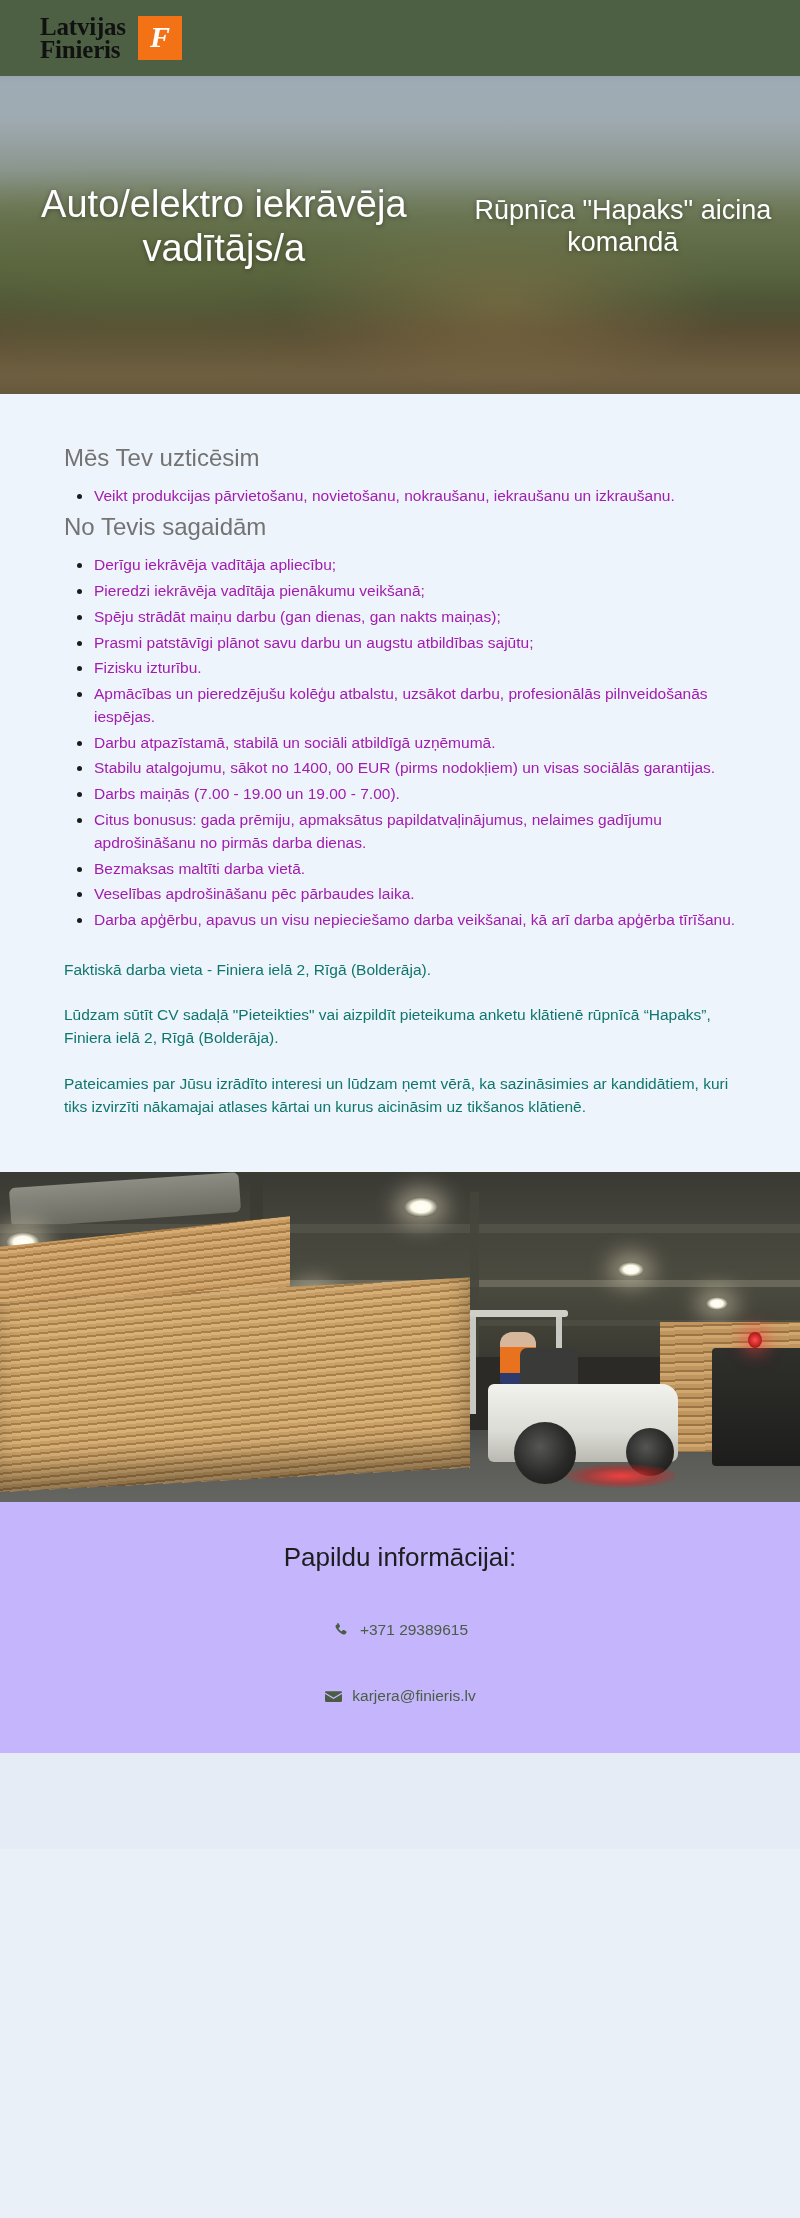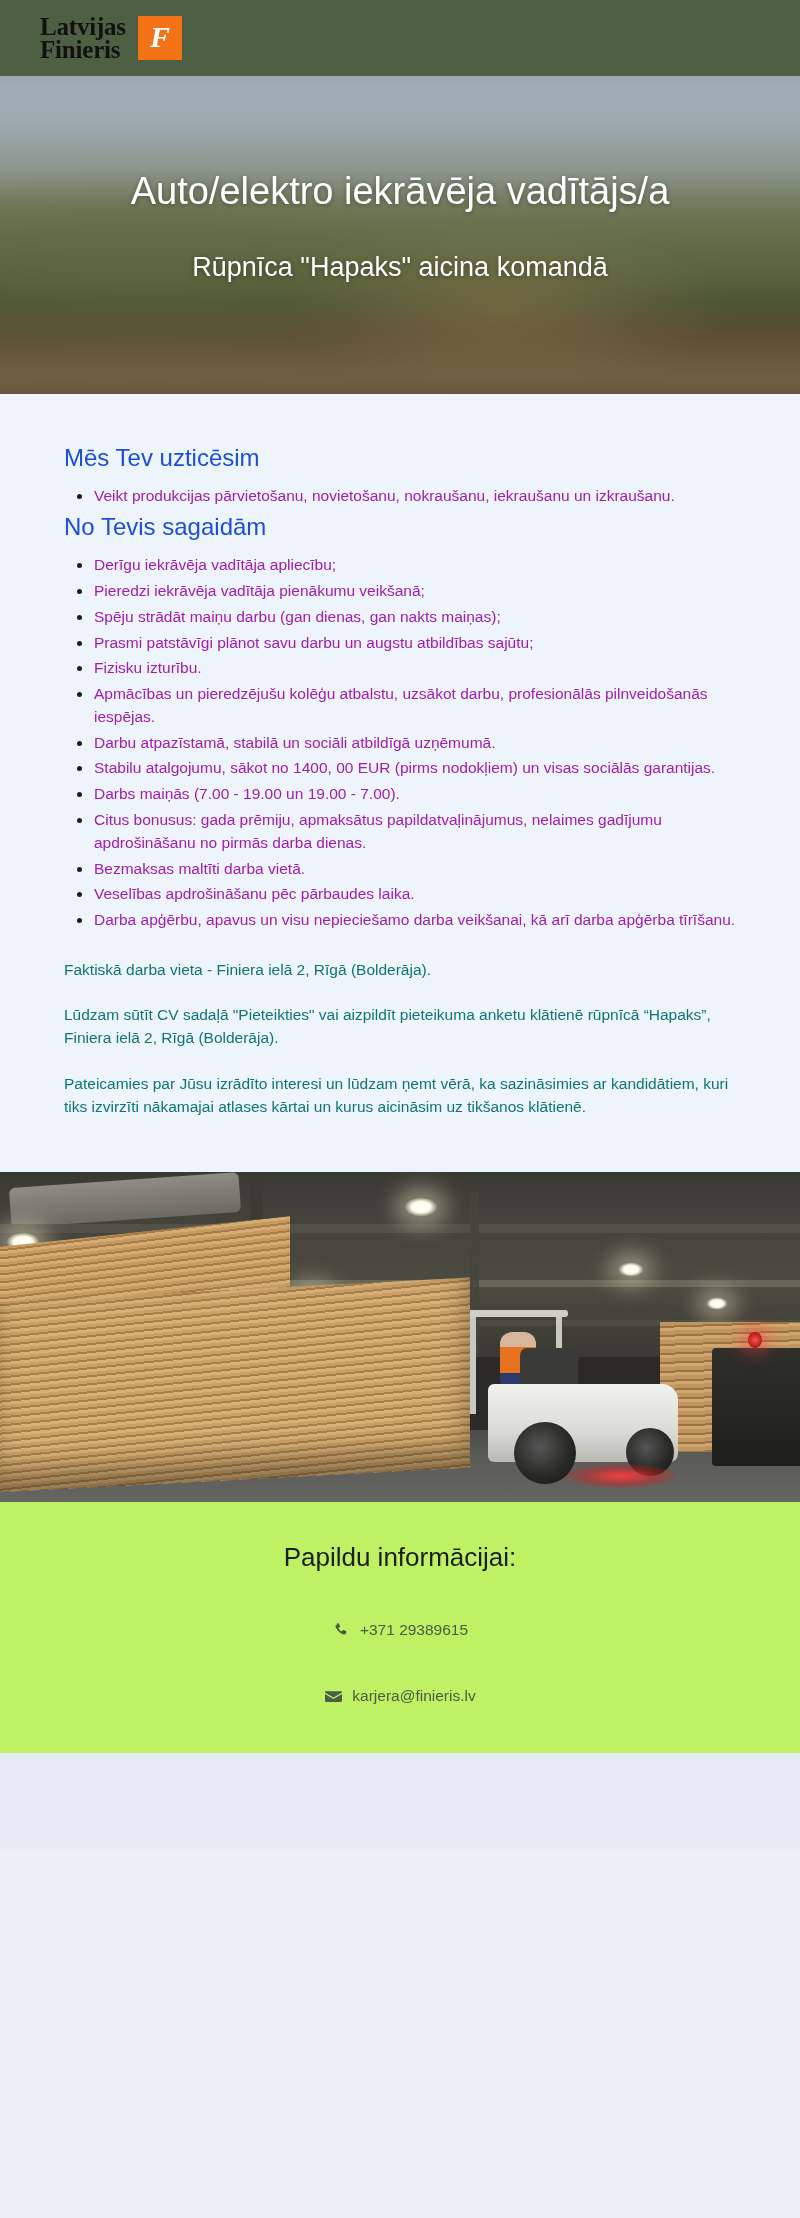--- a/index.html
+++ b/index.html
@@ -88,21 +88,21 @@
   .hero-veil {
     position: absolute;
     inset: 0;
     background: linear-gradient(180deg, rgba(30,40,30,0.18) 0%, rgba(30,40,30,0.30) 45%, rgba(30,30,20,0.22) 100%);
   }
   .hero-text {
     position: relative;
     z-index: 2;
     height: 100%;
     display: flex;
-    flex-direction: column;
+    flex-direction: row;
     justify-content: center;
     align-items: center;
     gap: 38px;
     padding: 0 20px 18px;
     text-align: center;
   }
   .hero-title {
     color: #ffffff;
     font-size: 38px;
     font-weight: 400;
@@ -119,21 +119,21 @@
 
   
   .content {
     background: #eef4fb;
     padding: 48px 64px 54px 64px;
     color: #1c1c1c;
   }
   h2.section-title {
     font-size: 24px;
     font-weight: 400;
-    color: #1d4ed8;
+    color: #737373;
     line-height: 1.3;
     margin: 0 0 12px 0;
   }
   .gap-top { margin-top: 34px; }
   .gap-top-lg { margin-top: 46px; }
 
   ul.bullets {
     list-style: none;
     margin: 0 0 0 0;
     padding: 0;
@@ -339,21 +339,21 @@
     position: absolute;
     left: 748px; top: 160px;
     width: 14px; height: 16px;
     background: radial-gradient(circle, #ff5050 0%, #b01818 70%);
     border-radius: 50%;
     box-shadow: 0 0 16px 6px rgba(255,60,60,0.5);
   }
 
   
   .footer {
-    background: #bef264;
+    background: #c4b5fd;
     padding: 40px 40px 30px 40px;
     text-align: center;
   }
   .footer-title {
     font-size: 26px;
     font-weight: 400;
     color: #1d1d1d;
     margin-bottom: 26px;
   }
   .contact-row {

